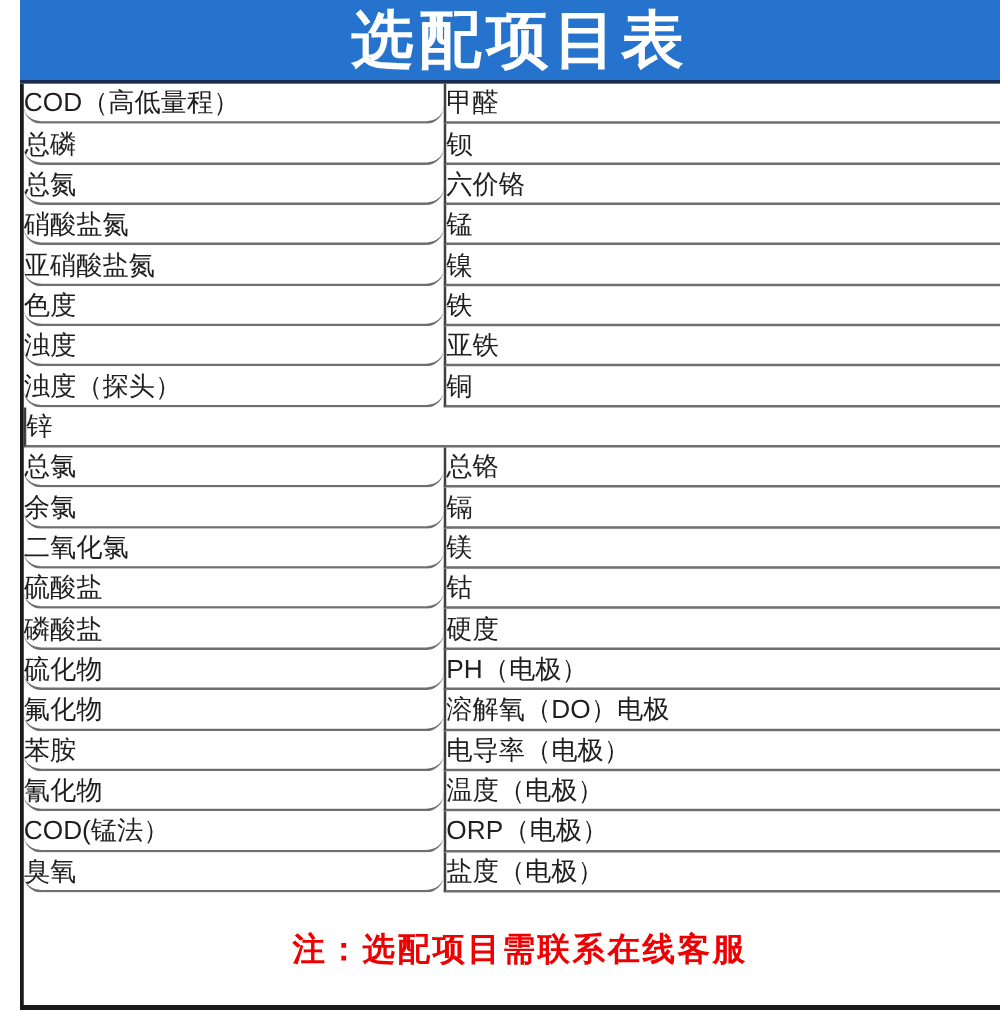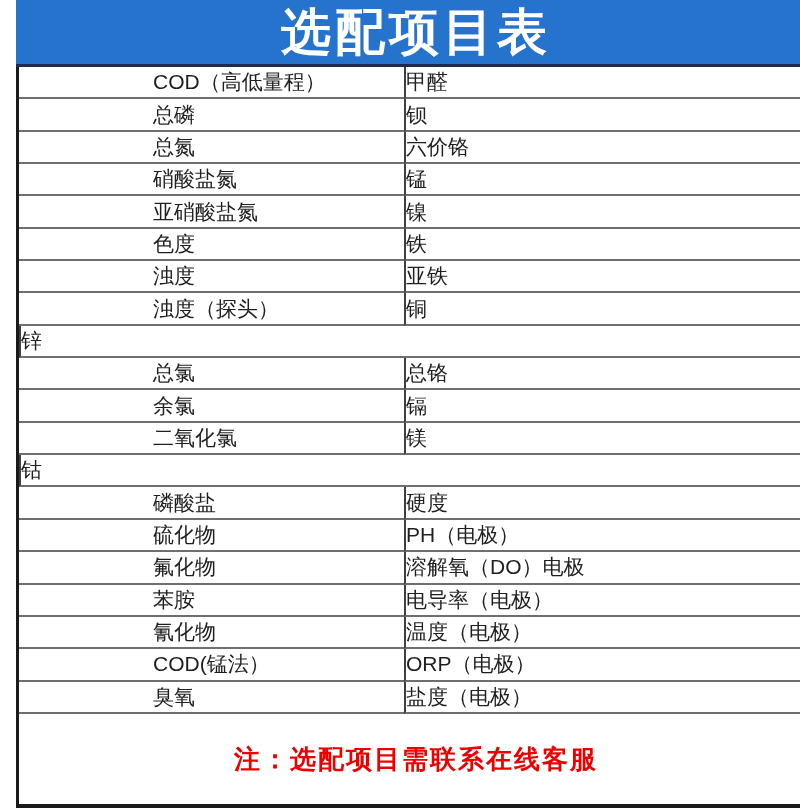--- a/index.html
+++ b/index.html
@@ -59,22 +59,22 @@
     box-sizing: border-box;
     display: flex;
     align-items: center;
     border-bottom: 2px solid #6f6f6f;
     font-size: 21px;
     color: #1f1f1f;
     white-space: nowrap;
     overflow: hidden;
   }
   .cell-left {
-    width: 385px;
-    padding-left: 134px;
+    width: 336px;
+    border-radius: 14px;
   }
   .cell-right {
     flex: 1;
     border-left: 2px solid #3f3f3f;
   }
   
   .note {
     flex: 1;
     display: flex;
     align-items: center;
@@ -153,20 +153,21 @@
     <div class="cell cell-left">余氯</div>
     <div class="cell cell-right">镉</div>
   </div>
 
   <div class="row">
     <div class="cell cell-left">二氧化氯</div>
     <div class="cell cell-right">镁</div>
   </div>
 
   <div class="row">
+    <div class="cell cell-left">硫酸盐</div>
     <div class="cell cell-right">钴</div>
   </div>
 
   <div class="row">
     <div class="cell cell-left">磷酸盐</div>
     <div class="cell cell-right">硬度</div>
   </div>
 
   <div class="row">
     <div class="cell cell-left">硫化物</div>

